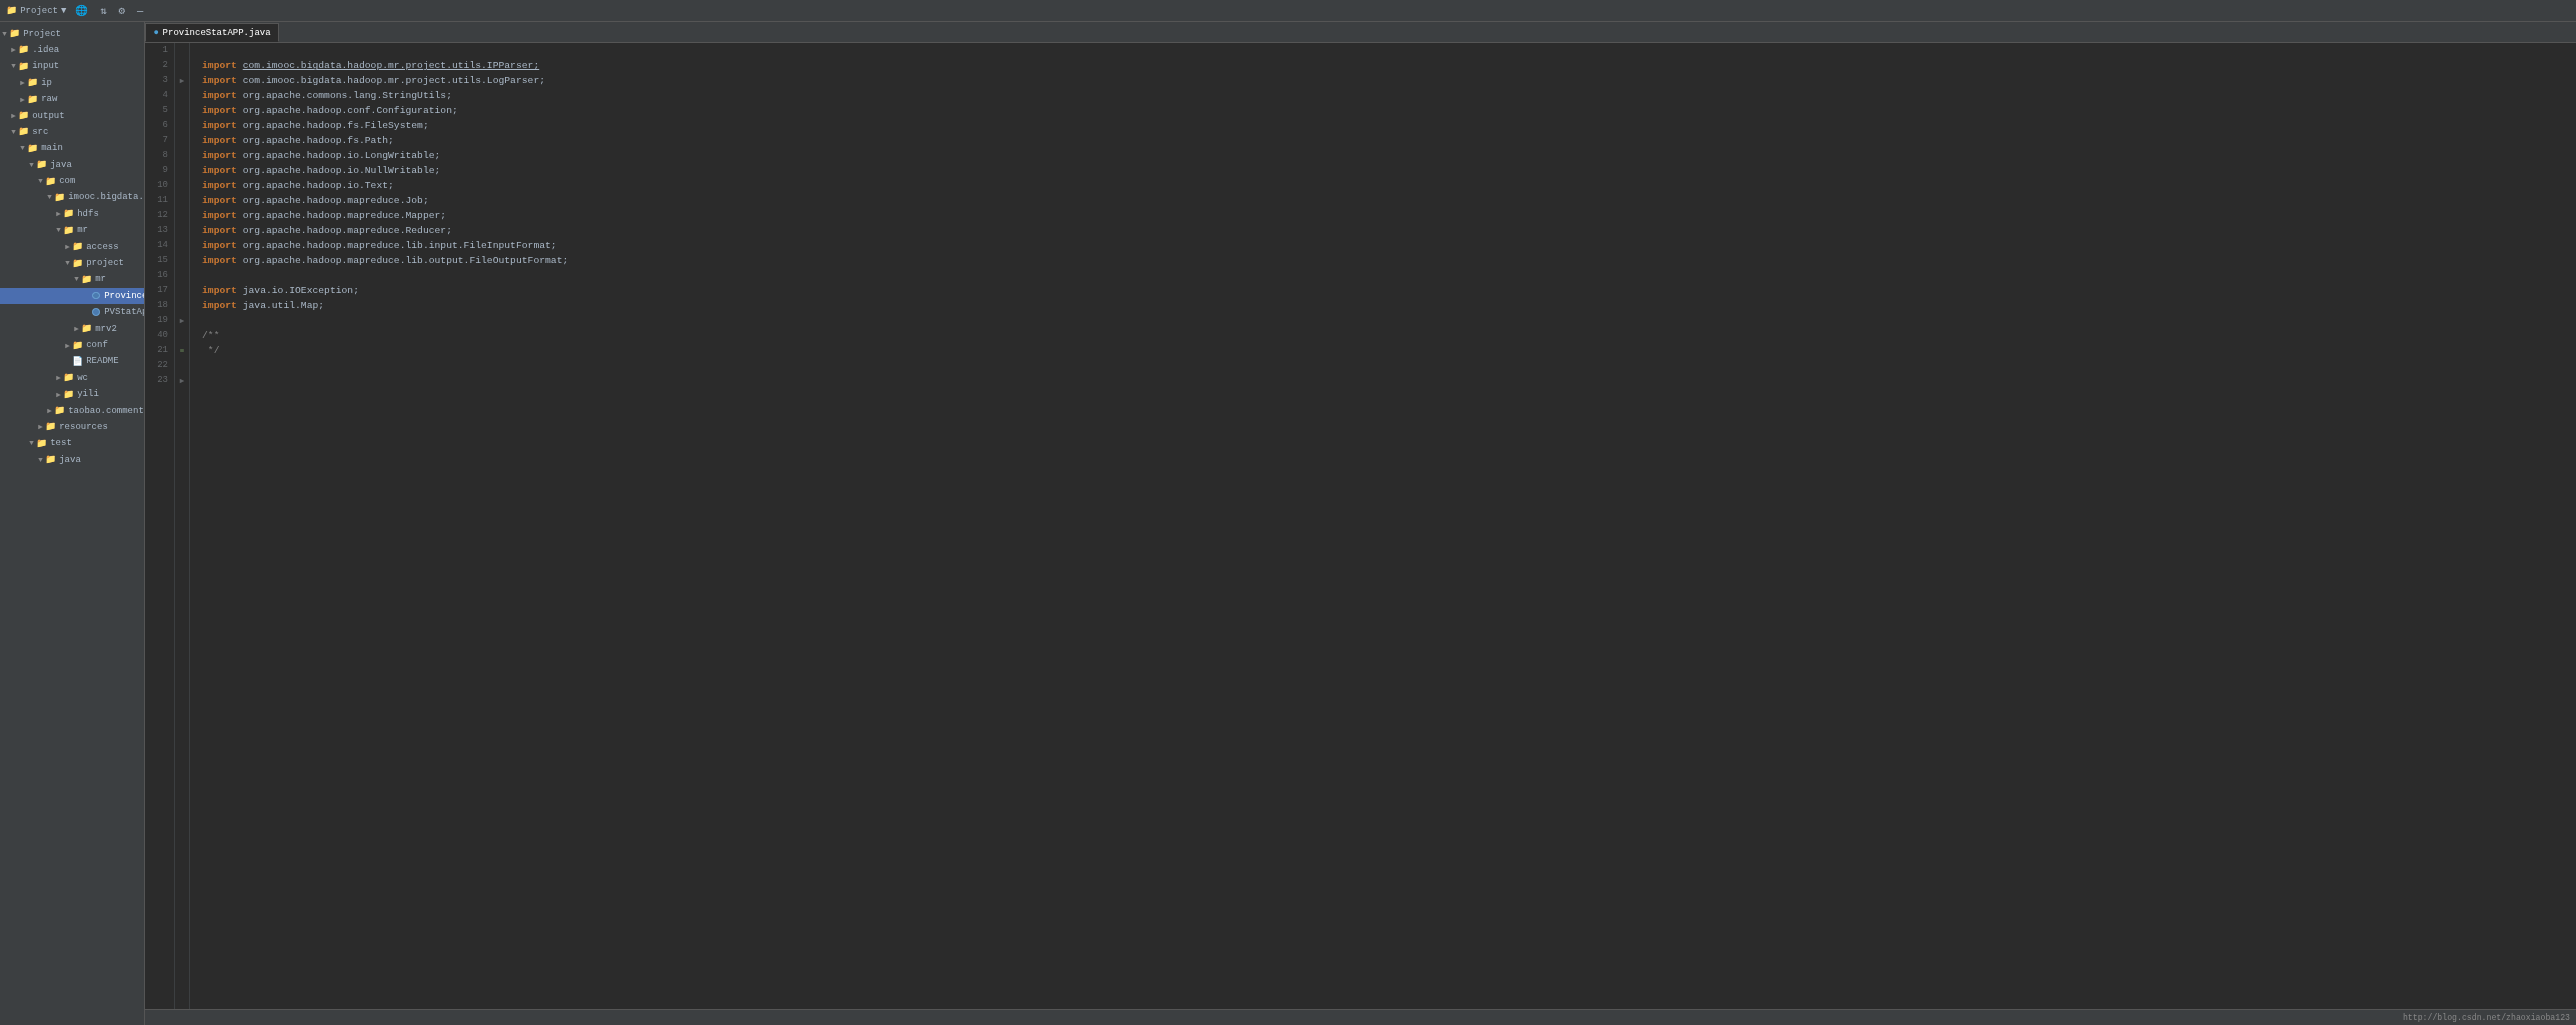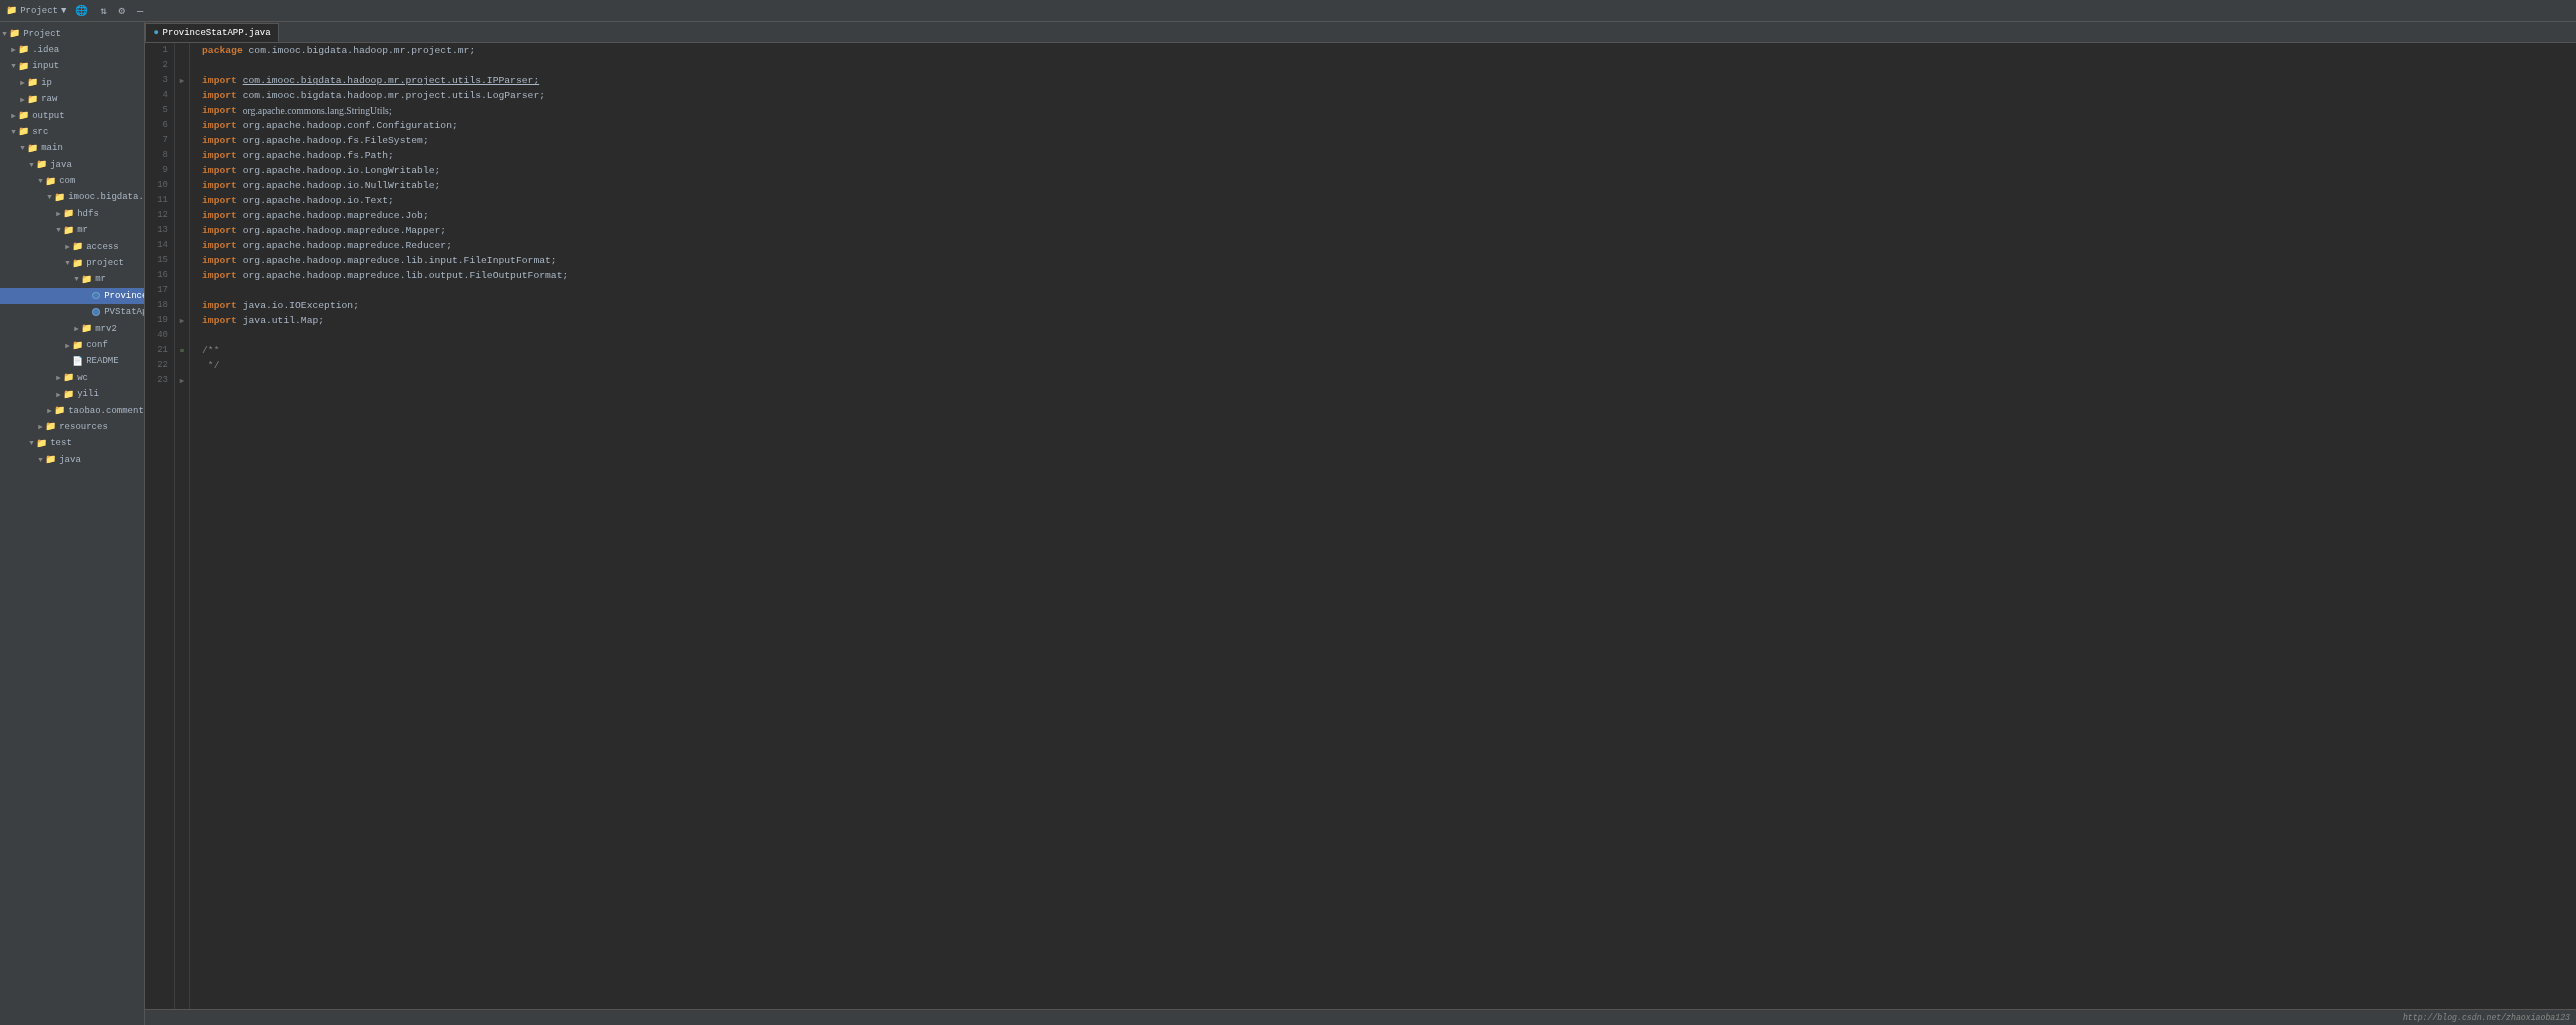--- a/index.html
+++ b/index.html
@@ -173,21 +173,20 @@
     .status-bar {
       background: #3c3f41;
       border-top: 0.7px solid #555;
       height: 16.4px;
       display: flex;
       align-items: center;
       padding: 0 6px;
       font-size: 8.2px;
       color: #888;
       justify-content: flex-end;
-      font-style: italic;
     }
   </style>
 </head>
 <body>
 
 <div class="toolbar">
   <div class="toolbar-project">
     <span class="folder-color">📁</span>
     <span>Project</span>
     <span>▼</span>
@@ -422,25 +421,24 @@
           <div style="height: 15px; display: flex; align-items: center; justify-content: center; font-size: 7.5px; color: rgb(96, 99, 102); cursor: pointer;"></div>
           <div style="height: 15px; display: flex; align-items: center; justify-content: center; font-size: 7.5px; color: rgb(96, 99, 102); cursor: pointer;"></div>
           <div style="height: 15px; display: flex; align-items: center; justify-content: center; font-size: 7.5px; color: rgb(96, 99, 102); cursor: pointer;"></div>
           <div style="height: 15px; display: flex; align-items: center; justify-content: center; font-size: 7.5px; color: rgb(96, 99, 102); cursor: pointer;">▶</div>
           <div style="height: 15px; display: flex; align-items: center; justify-content: center; font-size: 7.5px; color: rgb(96, 99, 102); cursor: pointer;"></div>
           <div style="height: 15px; display: flex; align-items: center; justify-content: center; font-size: 7.5px; color: rgb(106, 135, 89); cursor: pointer;">≡</div>
           <div style="height: 15px; display: flex; align-items: center; justify-content: center; font-size: 7.5px; color: rgb(96, 99, 102); cursor: pointer;"></div>
           <div style="height: 15px; display: flex; align-items: center; justify-content: center; font-size: 7.5px; color: rgb(96, 99, 102); cursor: pointer;">▶</div>
         </div>
       <div class="code-lines" id="code-lines-col">
-          <div class="code-line"><span style="color: rgb(204, 120, 50); font-weight: bold;">package </span><span style="color: rgb(169, 183, 198);">com.imooc.bigdata.hadoop.mr.project.mr;</span></div>
           <div class="code-line">&nbsp;</div>
           <div class="code-line"><span style="color: rgb(204, 120, 50); font-weight: bold;">import </span><span style="color: rgb(169, 183, 198); text-decoration: underline;">com.imooc.bigdata.hadoop.mr.project.utils.IPParser;</span></div>
           <div class="code-line"><span style="color: rgb(204, 120, 50); font-weight: bold;">import </span><span style="color: rgb(169, 183, 198);">com.imooc.bigdata.hadoop.mr.project.utils.LogParser;</span></div>
-          <div class="code-line"><span style="color: rgb(204, 120, 50); font-weight: bold;">import </span><span style="color: rgb(169, 183, 198); font-family: Liberation Serif, serif;">org.apache.commons.lang.StringUtils;</span></div>
+          <div class="code-line"><span style="color: rgb(204, 120, 50); font-weight: bold;">import </span><span style="color: rgb(169, 183, 198);">org.apache.commons.lang.StringUtils;</span></div>
           <div class="code-line"><span style="color: rgb(204, 120, 50); font-weight: bold;">import </span><span style="color: rgb(169, 183, 198);">org.apache.hadoop.conf.Configuration;</span></div>
           <div class="code-line"><span style="color: rgb(204, 120, 50); font-weight: bold;">import </span><span style="color: rgb(169, 183, 198);">org.apache.hadoop.fs.FileSystem;</span></div>
           <div class="code-line"><span style="color: rgb(204, 120, 50); font-weight: bold;">import </span><span style="color: rgb(169, 183, 198);">org.apache.hadoop.fs.Path;</span></div>
           <div class="code-line"><span style="color: rgb(204, 120, 50); font-weight: bold;">import </span><span style="color: rgb(169, 183, 198); text-align: right;">org.apache.hadoop.io.LongWritable;</span></div>
           <div class="code-line"><span style="color: rgb(204, 120, 50); font-weight: bold;">import </span><span style="color: rgb(169, 183, 198);">org.apache.hadoop.io.NullWritable;</span></div>
           <div class="code-line"><span style="color: rgb(204, 120, 50); font-weight: bold;">import </span><span style="color: rgb(169, 183, 198);">org.apache.hadoop.io.Text;</span></div>
           <div class="code-line"><span style="color: rgb(204, 120, 50); font-weight: bold;">import </span><span style="color: rgb(169, 183, 198);">org.apache.hadoop.mapreduce.Job;</span></div>
           <div class="code-line"><span style="color: rgb(204, 120, 50); font-weight: bold;">import </span><span style="color: rgb(169, 183, 198);">org.apache.hadoop.mapreduce.Mapper;</span></div>
           <div class="code-line"><span style="color: rgb(204, 120, 50); font-weight: bold;">import </span><span style="color: rgb(169, 183, 198); text-align: center;">org.apache.hadoop.mapreduce.Reducer;</span></div>
           <div class="code-line"><span style="color: rgb(204, 120, 50); font-weight: bold;">import </span><span style="color: rgb(169, 183, 198);">org.apache.hadoop.mapreduce.lib.input.FileInputFormat;</span></div>

